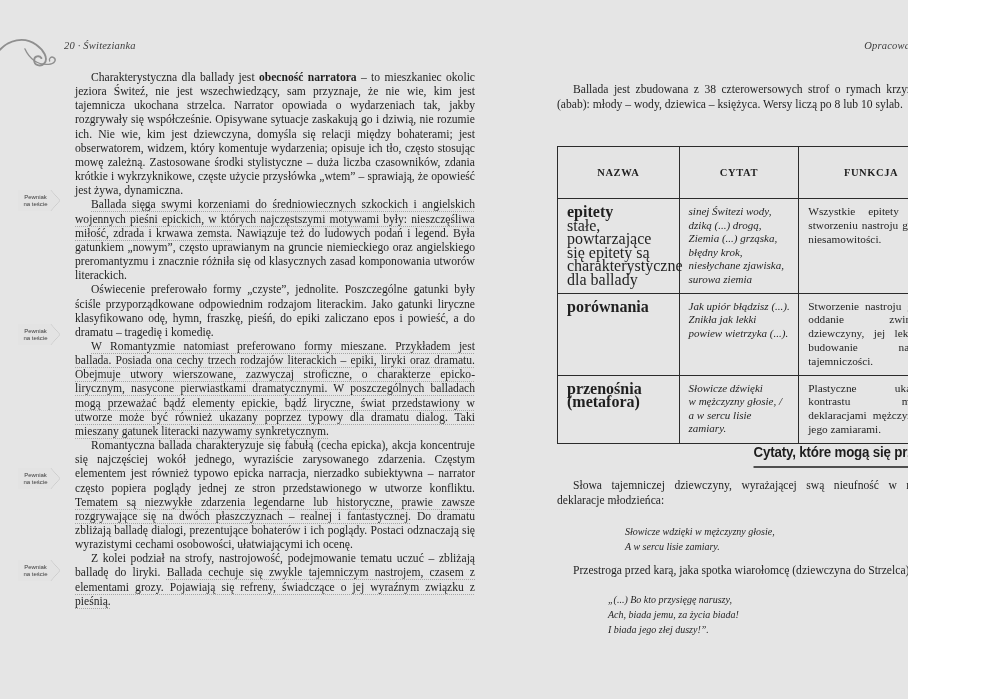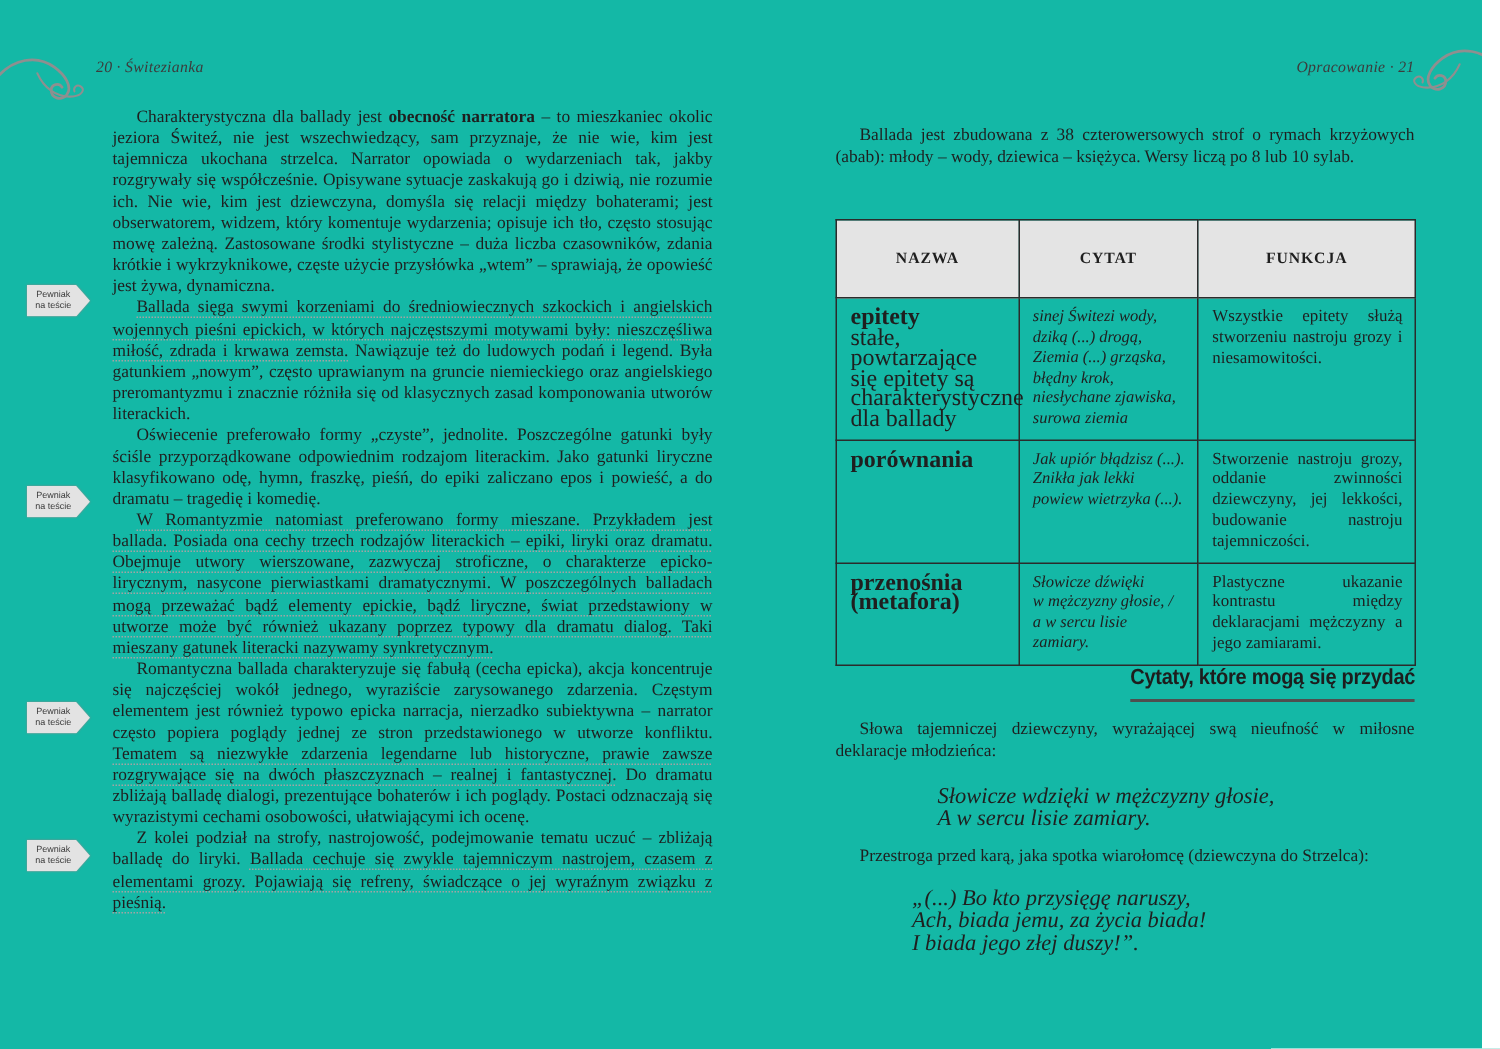--- a/index.html
+++ b/index.html
@@ -1,16 +1,16 @@
 <!DOCTYPE html>
 <html lang="pl"><head>
 <meta charset="utf-8">
 <style>
   html,body{margin:0;padding:0;background:#ffffff;}
-  .book{position:relative;width:988px;height:699px;background:#14b8a6;overflow:hidden;
+  .book{position:relative;width:908px;height:699px;background:#e5e5e5;overflow:hidden;
         font-family:"Liberation Serif", serif;color:#1f1f1f;}
   .page{position:absolute;top:0;height:699px;width:500px;}
   .page-left{left:0;}
   .page-right{left:500px;}
 
   .orn{position:absolute;}
   .orn-left{left:-4px;top:30px;}
   .orn-right{right:-2px;top:24px;}
 
   .running-head{position:absolute;font-style:italic;font-size:10.5px;color:#3c3c3c;
@@ -50,21 +50,21 @@
         font-weight:bold;text-align:center;padding:20px 4px;}
   .stats-table{border:1.5px solid #222;}
   .col-nazwa{width:31.5%;}
   .col-cytat{width:31%;}
   .col-funkcja{width:37.5%;}
   .cell-nazwa{font-size:16px;line-height:13.6px;}
   .cell-nazwa .nz-b{font-weight:bold;}
   .cell-cytat{font-style:italic;font-size:11px;line-height:13.6px;white-space:pre-line;}
   .cell-funkcja{font-size:11.3px;line-height:13.8px;text-align:justify;}
 
-  .quote{position:absolute;font-style:italic;font-size:15px;line-height:15px;
+  .quote{position:absolute;font-style:italic;font-size:10px;line-height:15px;
          white-space:pre-line;margin:0;}
 </style>
 </head>
 <body>
 
 <div class="book">
 
   <div class="page page-left">
     <svg class="orn orn-left" width="66" height="48" viewBox="0 0 64 46">
       <g fill="none" stroke="#8f8f8f" stroke-width="1.8" stroke-linecap="round" transform="translate(64,0) scale(-1,1)">

